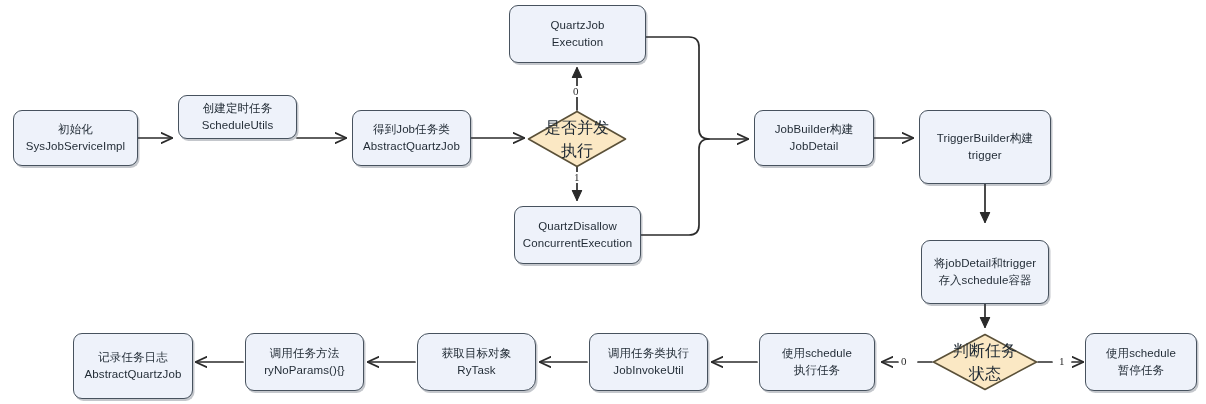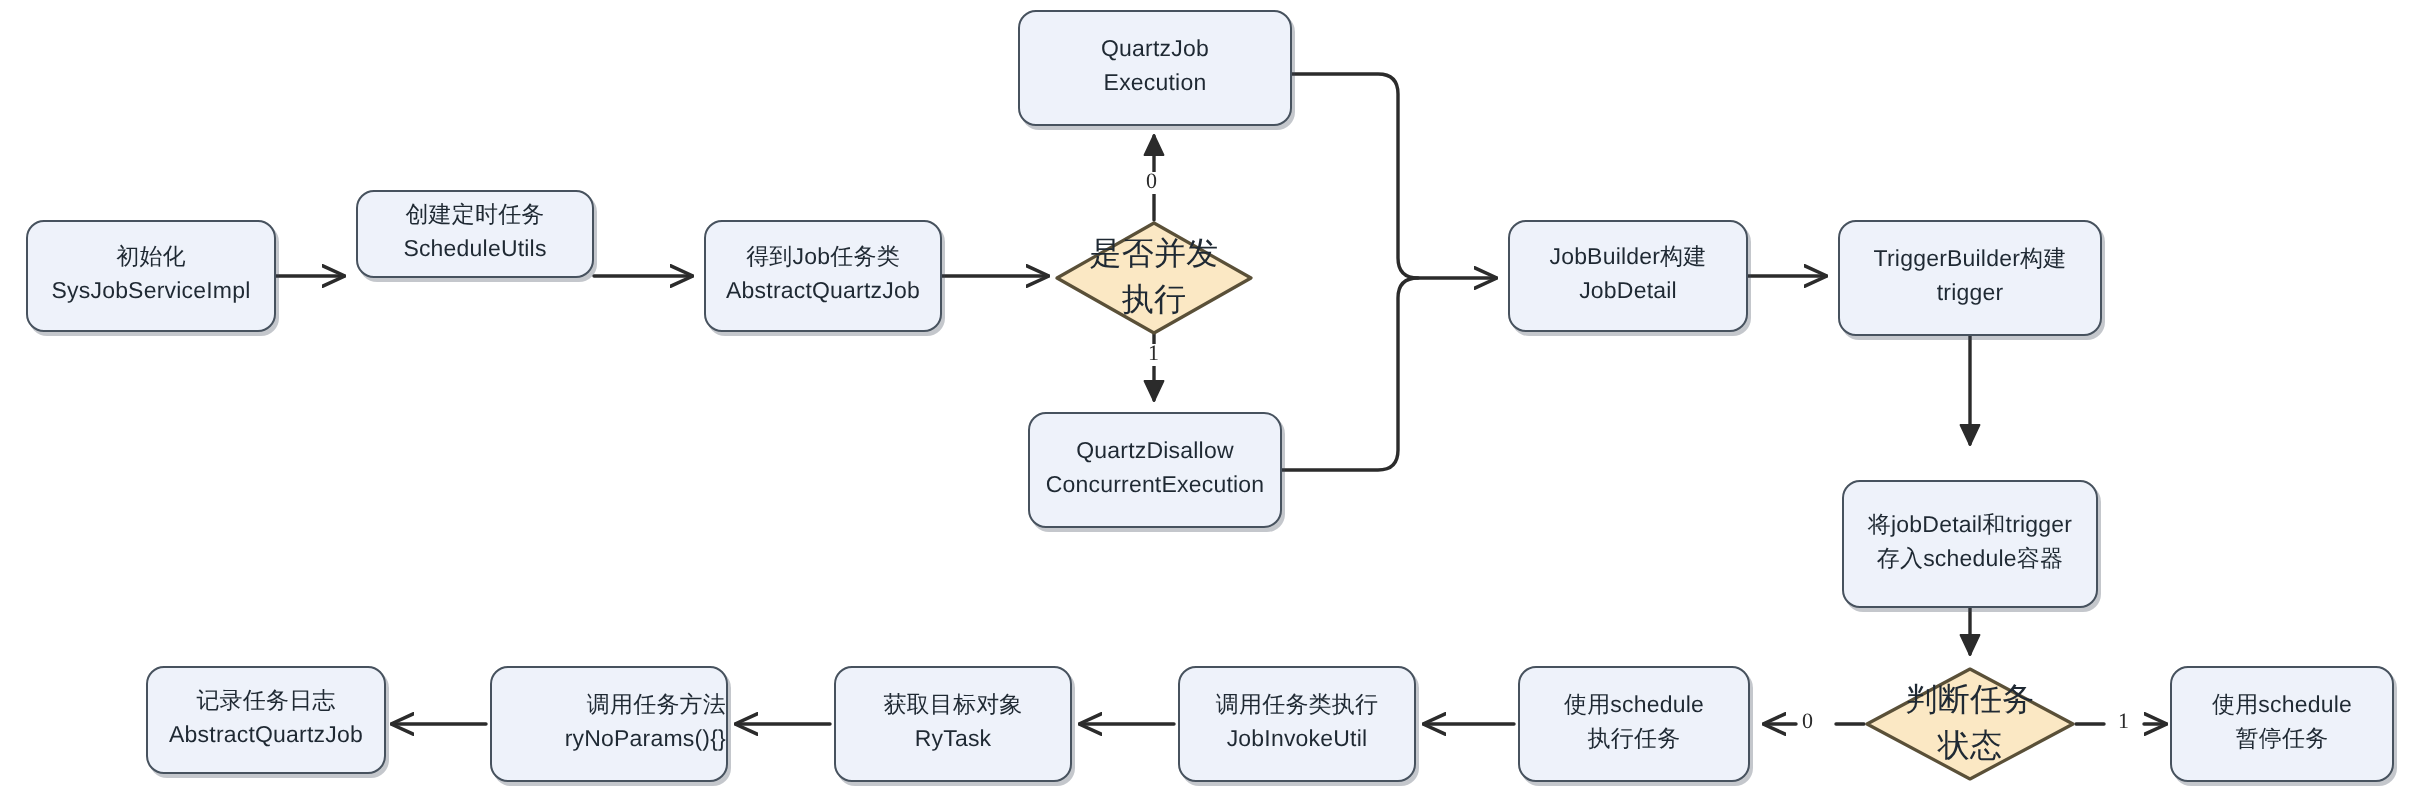--- a/index.html
+++ b/index.html
@@ -154,21 +154,21 @@
   <div class="node process" style="left:514px; top:206px; width:127px; height:58px;">
     <span class="nline">QuartzDisallow</span>
     <span class="nline">ConcurrentExecution</span>
   </div>
 
   <div class="node process" style="left:754px; top:110px; width:120px; height:56px;">
     <span class="nline">JobBuilder构建</span>
     <span class="nline">JobDetail</span>
   </div>
 
-  <div class="node process" style="left:919px; top:110px; width:132px; height:58px;">
+  <div class="node process" style="left:919px; top:110px; width:132px; height:74px;">
     <span class="nline">TriggerBuilder构建</span>
     <span class="nline">trigger</span>
   </div>
 
   <div class="node process" style="left:921px; top:228px; width:128px; height:64px;margin-top:12px;">
     <span class="nline">将jobDetail和trigger</span>
     <span class="nline">存入schedule容器</span>
   </div>
 
   <div class="node decision" style="left:932px; top:333px; width:106px; height:58px;">
@@ -187,31 +187,31 @@
   <div class="node process" style="left:759px; top:333px; width:116px; height:58px;">
     <span class="nline">使用schedule</span>
     <span class="nline">执行任务</span>
   </div>
 
   <div class="node process" style="left:589px; top:333px; width:119px; height:58px;">
     <span class="nline">调用任务类执行</span>
     <span class="nline">JobInvokeUtil</span>
   </div>
 
-  <div class="node process" style="left:417px; top:333px; width:119px; height:58px;">
+  <div class="node process" style="left:417px; top:333px; width:119px; height:58px;border-radius:12px;">
     <span class="nline">获取目标对象</span>
     <span class="nline">RyTask</span>
   </div>
 
-  <div class="node process" style="left:245px; top:333px; width:119px; height:58px;align-items:flex-end;">
+  <div class="node process" style="left:245px; top:333px; width:119px; height:58px;">
     <span class="nline">调用任务方法</span>
     <span class="nline">ryNoParams(){}</span>
   </div>
 
-  <div class="node process" style="left:73px; top:333px; width:120px; height:54px;">
+  <div class="node process" style="left:73px; top:333px; width:120px; height:66px;">
     <span class="nline">记录任务日志</span>
     <span class="nline">AbstractQuartzJob</span>
   </div>
 
   <div class="edge-label" style="left:572px; top:86px;">0</div>
 
   <div class="edge-label" style="left:573px; top:172px;">1</div>
 
   <div class="edge-label" style="left:900px; top:356px;">0</div>
 

